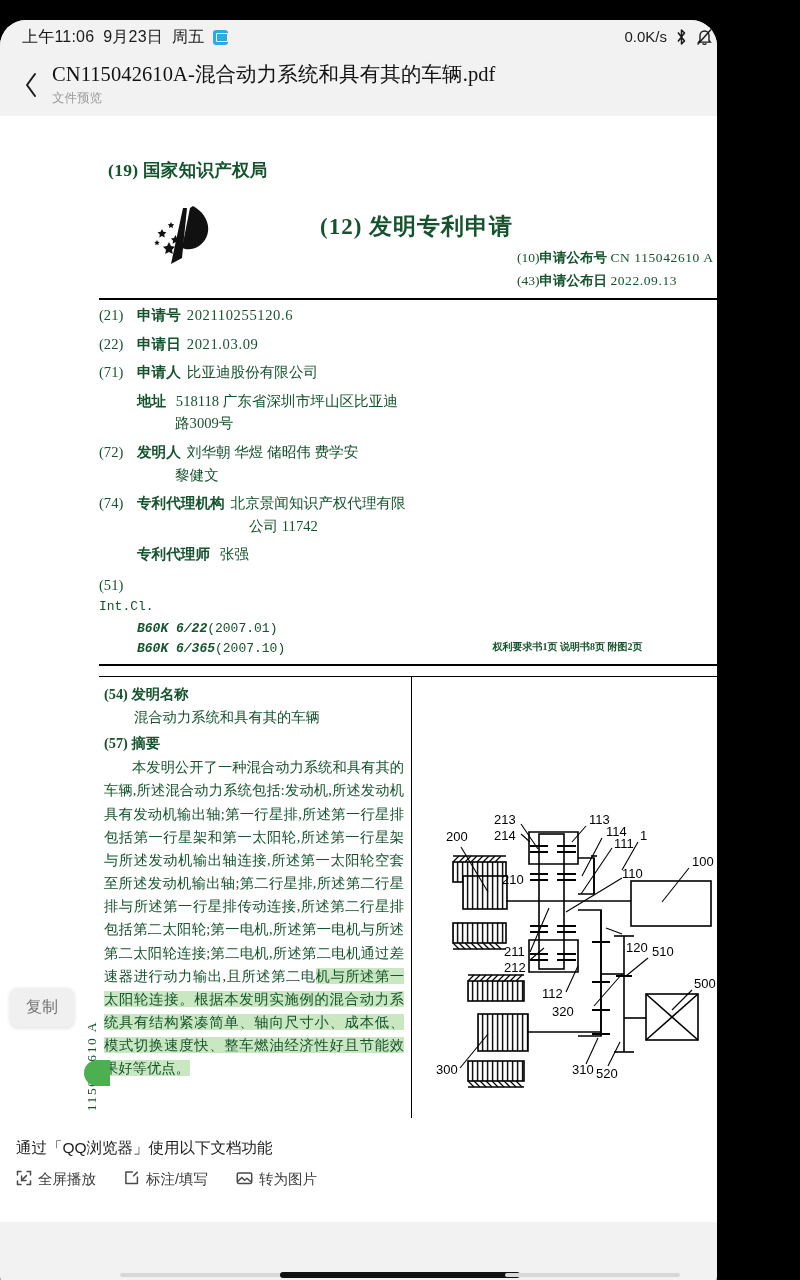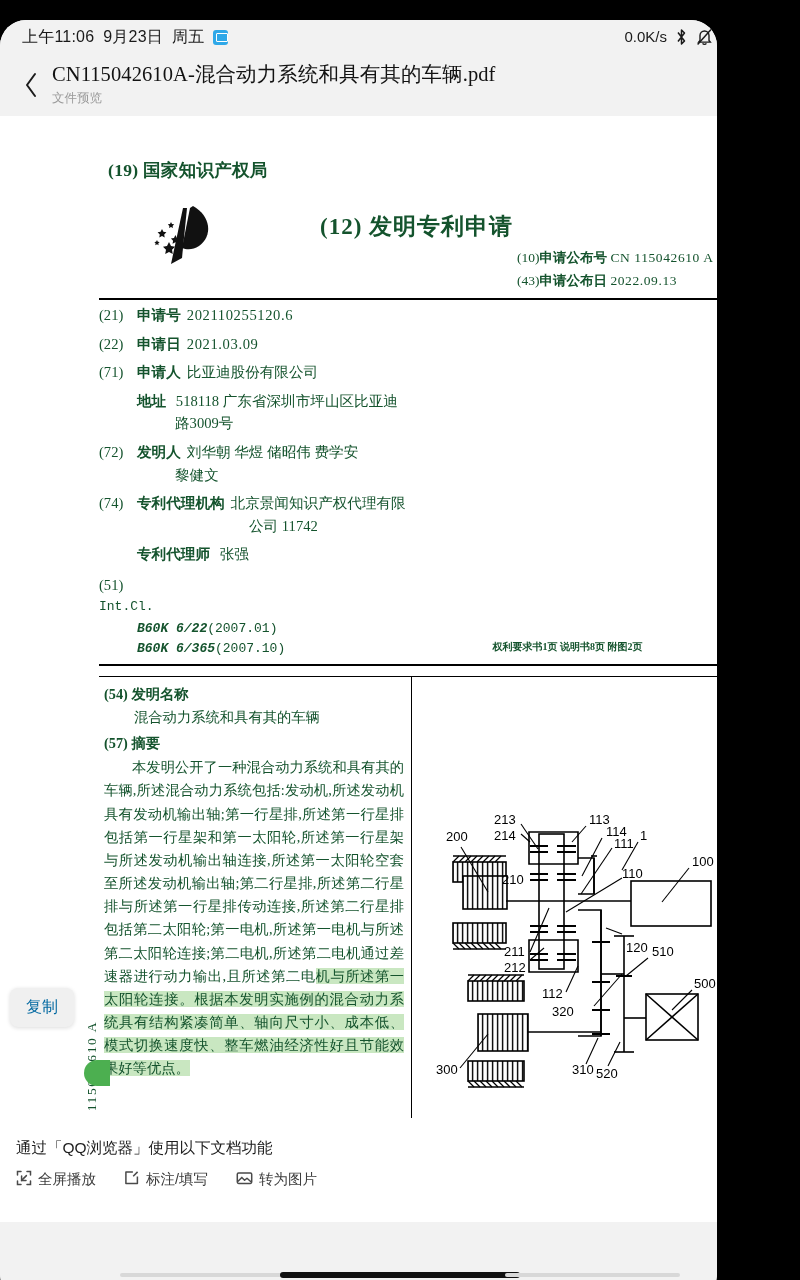--- a/index.html
+++ b/index.html
@@ -101,21 +101,21 @@
 
   
   .handle { position:absolute; width:26px; height:26px; background:#4caf50; }
   .handle.start { left:72px; top:944px; border-radius:26px 0 0 26px; }
   .handle.end   { left:222px; top:1009px; border-radius:0 26px 26px 0; }
 
   
   .copy-bubble {
     position:absolute; left:10px; top:872px;
     background:#f0f0f0; border-radius:8px;
-    padding:9px 16px; font-size:16px; color:#0369a1;
+    padding:9px 16px; font-size:16px; color:#737373;
     font-family:"Liberation Sans","DejaVu Sans",sans-serif;
     box-shadow:0 1px 4px rgba(0,0,0,.14);
   }
 
   
   .figure { position:absolute; left:414px; top:690px; width:298px; height:290px; }
 
   
   .promo {
     position:absolute; left:0; bottom:78px; width:800px; height:104px;

